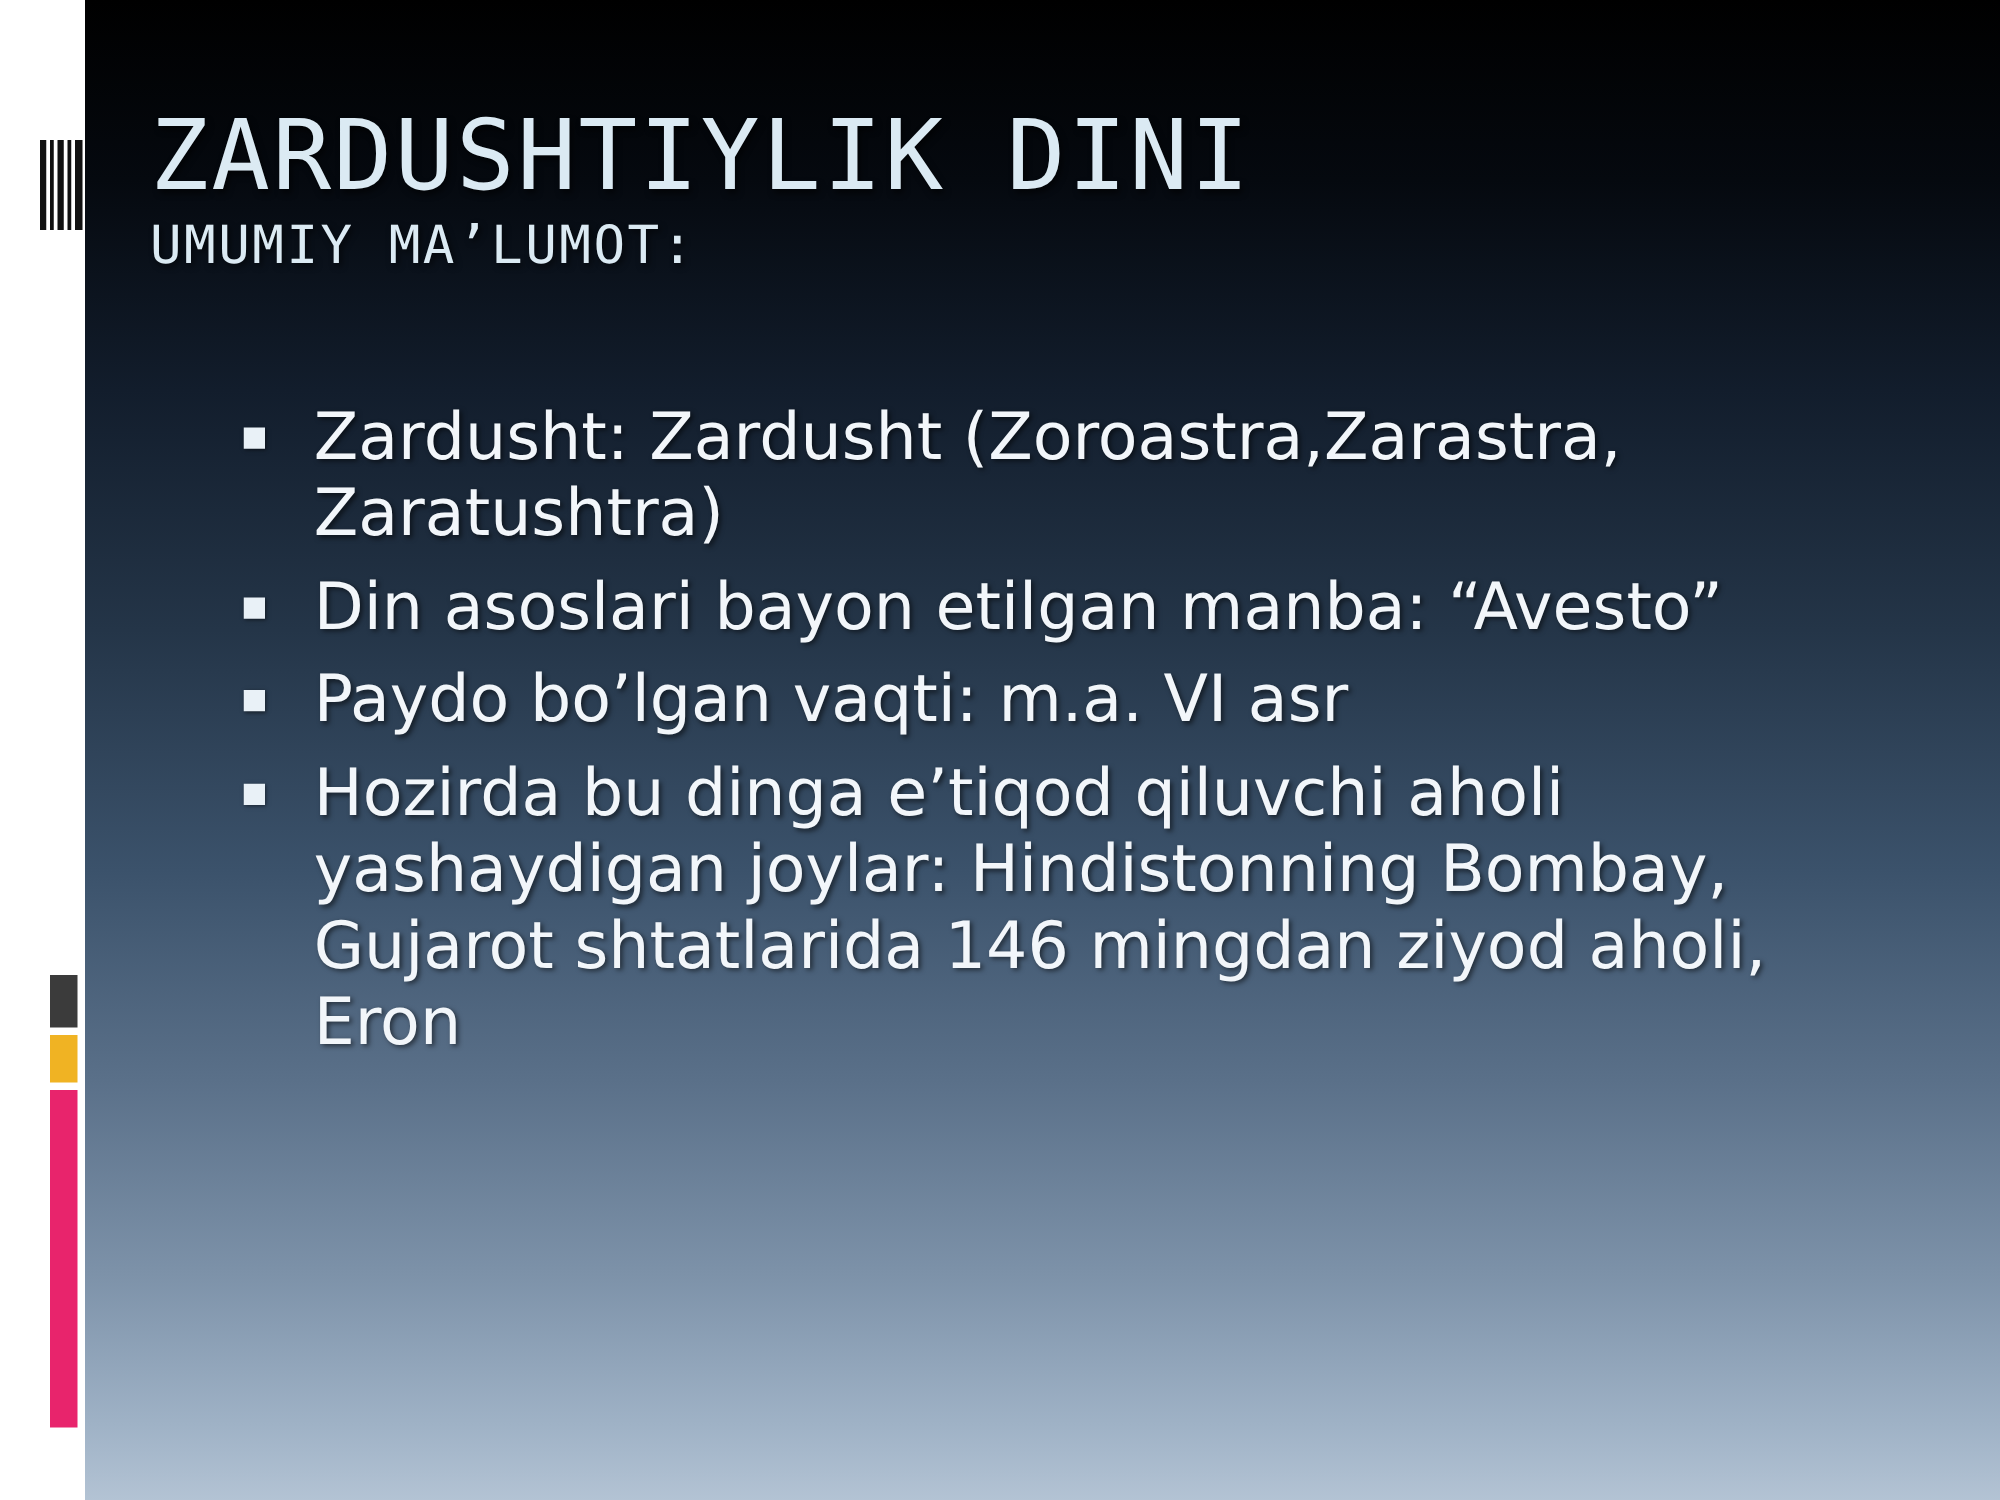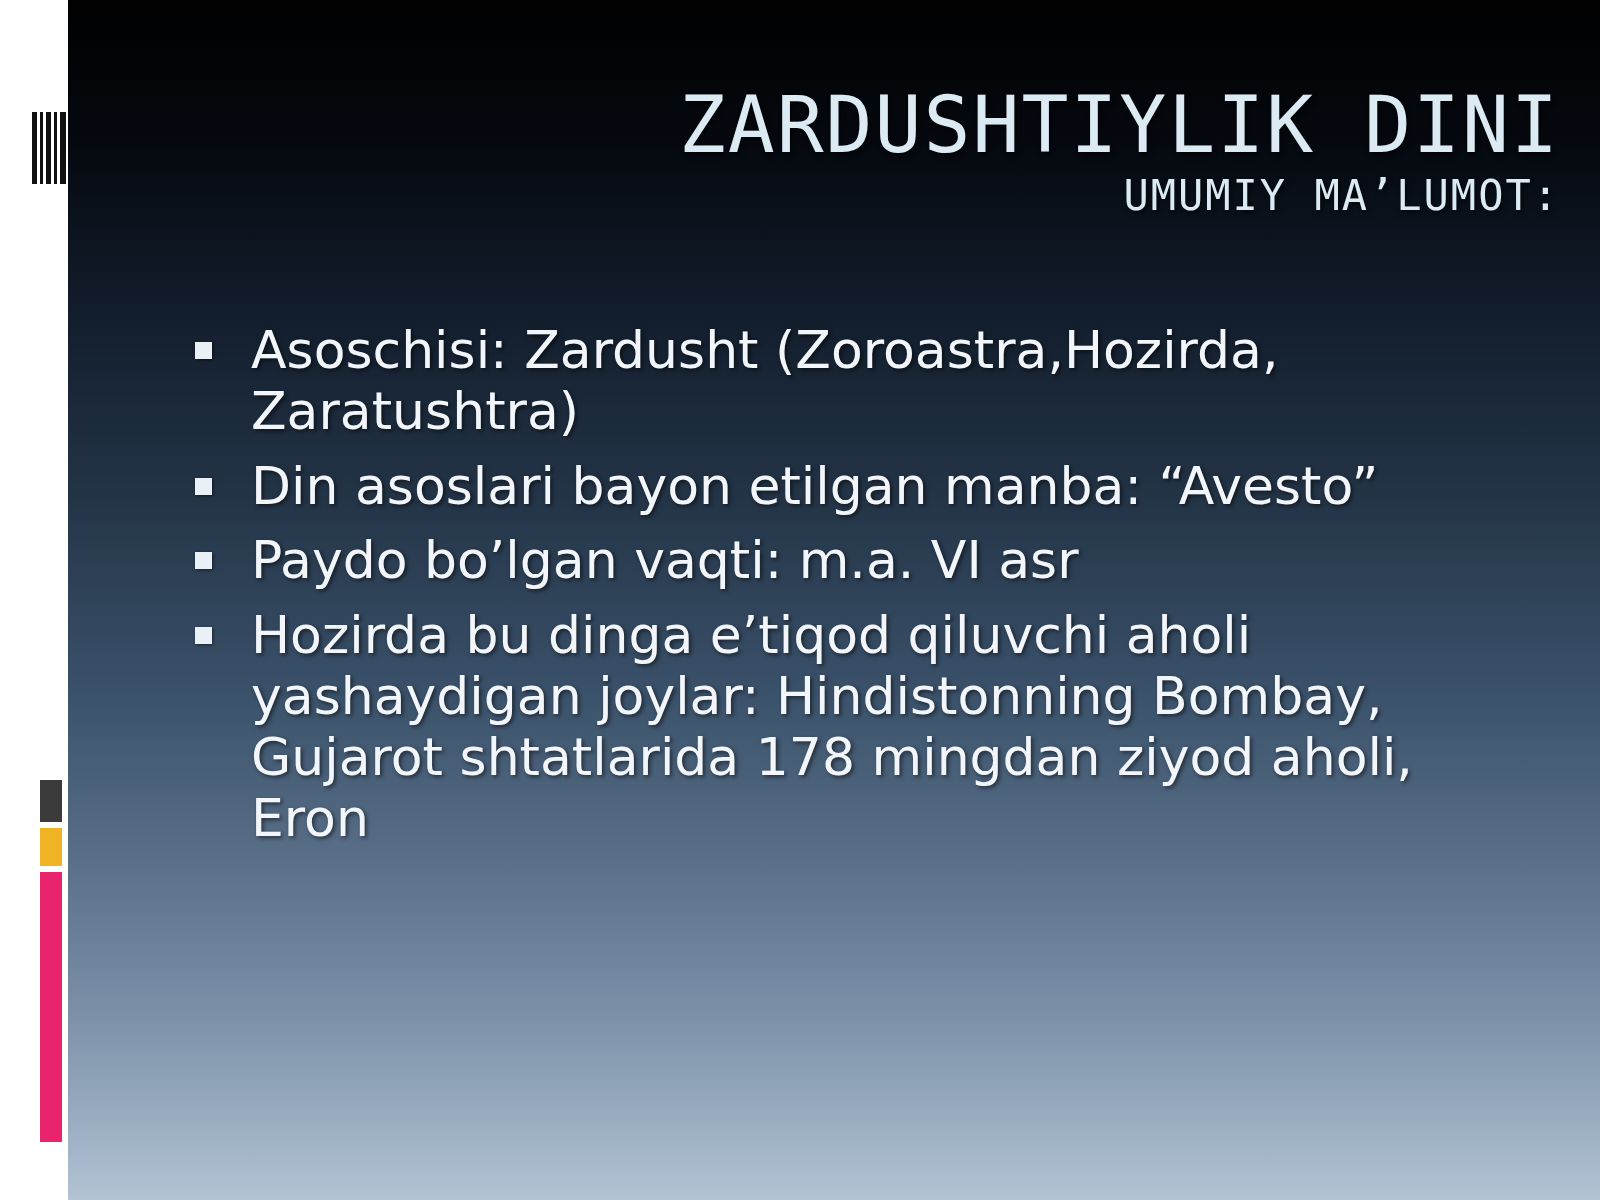--- a/index.html
+++ b/index.html
@@ -71,21 +71,21 @@
   .tick-dark  { top: 780px;  height: 42px;  background: #3b3b3b; }
   .tick-amber { top: 828px;  height: 38px;  background: #f0b323; }
   .tick-pink  { top: 872px;  height: 270px; background: #e8246c; }
 
   
   .title-block {
     position: absolute;
     left: 120px;
     top: 86px;
     width: 1440px;
-    text-align: right;
+    text-align: left;
   }
   .title-main {
     font-family: "DejaVu Sans Mono", monospace;
     font-size: 78px;
     line-height: 1.02;
     letter-spacing: 2px;
     color: #dbeaf3;
     text-shadow: 2px 3px 5px rgba(0,0,0,0.6);
     white-space: nowrap;
   }
@@ -153,34 +153,34 @@
 
   <div class="title-block">
     <div class="title-main">ZARDUSHTIYLIK DINI</div>
     <div class="title-sub">UMUMIY MA’LUMOT:</div>
   </div>
 
   <div class="bullets">
 
     <div class="bullet">
       <span class="marker"></span>
-      <span class="bullet-text">Asoschisi: Zardusht (Zoroastra,Hozirda, Zaratushtra)</span>
+      <span class="bullet-text">Zardusht: Zardusht (Zoroastra,Zarastra, Zaratushtra)</span>
     </div>
 
     <div class="bullet">
       <span class="marker"></span>
       <span class="bullet-text">Din asoslari bayon etilgan manba: “Avesto”</span>
     </div>
 
     <div class="bullet">
       <span class="marker"></span>
       <span class="bullet-text">Paydo bo’lgan vaqti: m.a. VI asr</span>
     </div>
 
     <div class="bullet">
       <span class="marker"></span>
-      <span class="bullet-text">Hozirda bu dinga e’tiqod qiluvchi aholi yashaydigan joylar: Hindistonning Bombay, Gujarot shtatlarida 178 mingdan ziyod aholi, Eron</span>
+      <span class="bullet-text">Hozirda bu dinga e’tiqod qiluvchi aholi yashaydigan joylar: Hindistonning Bombay, Gujarot shtatlarida 146 mingdan ziyod aholi, Eron</span>
     </div>
 
 
   </div>
 
 </div>
 
 </body></html>

